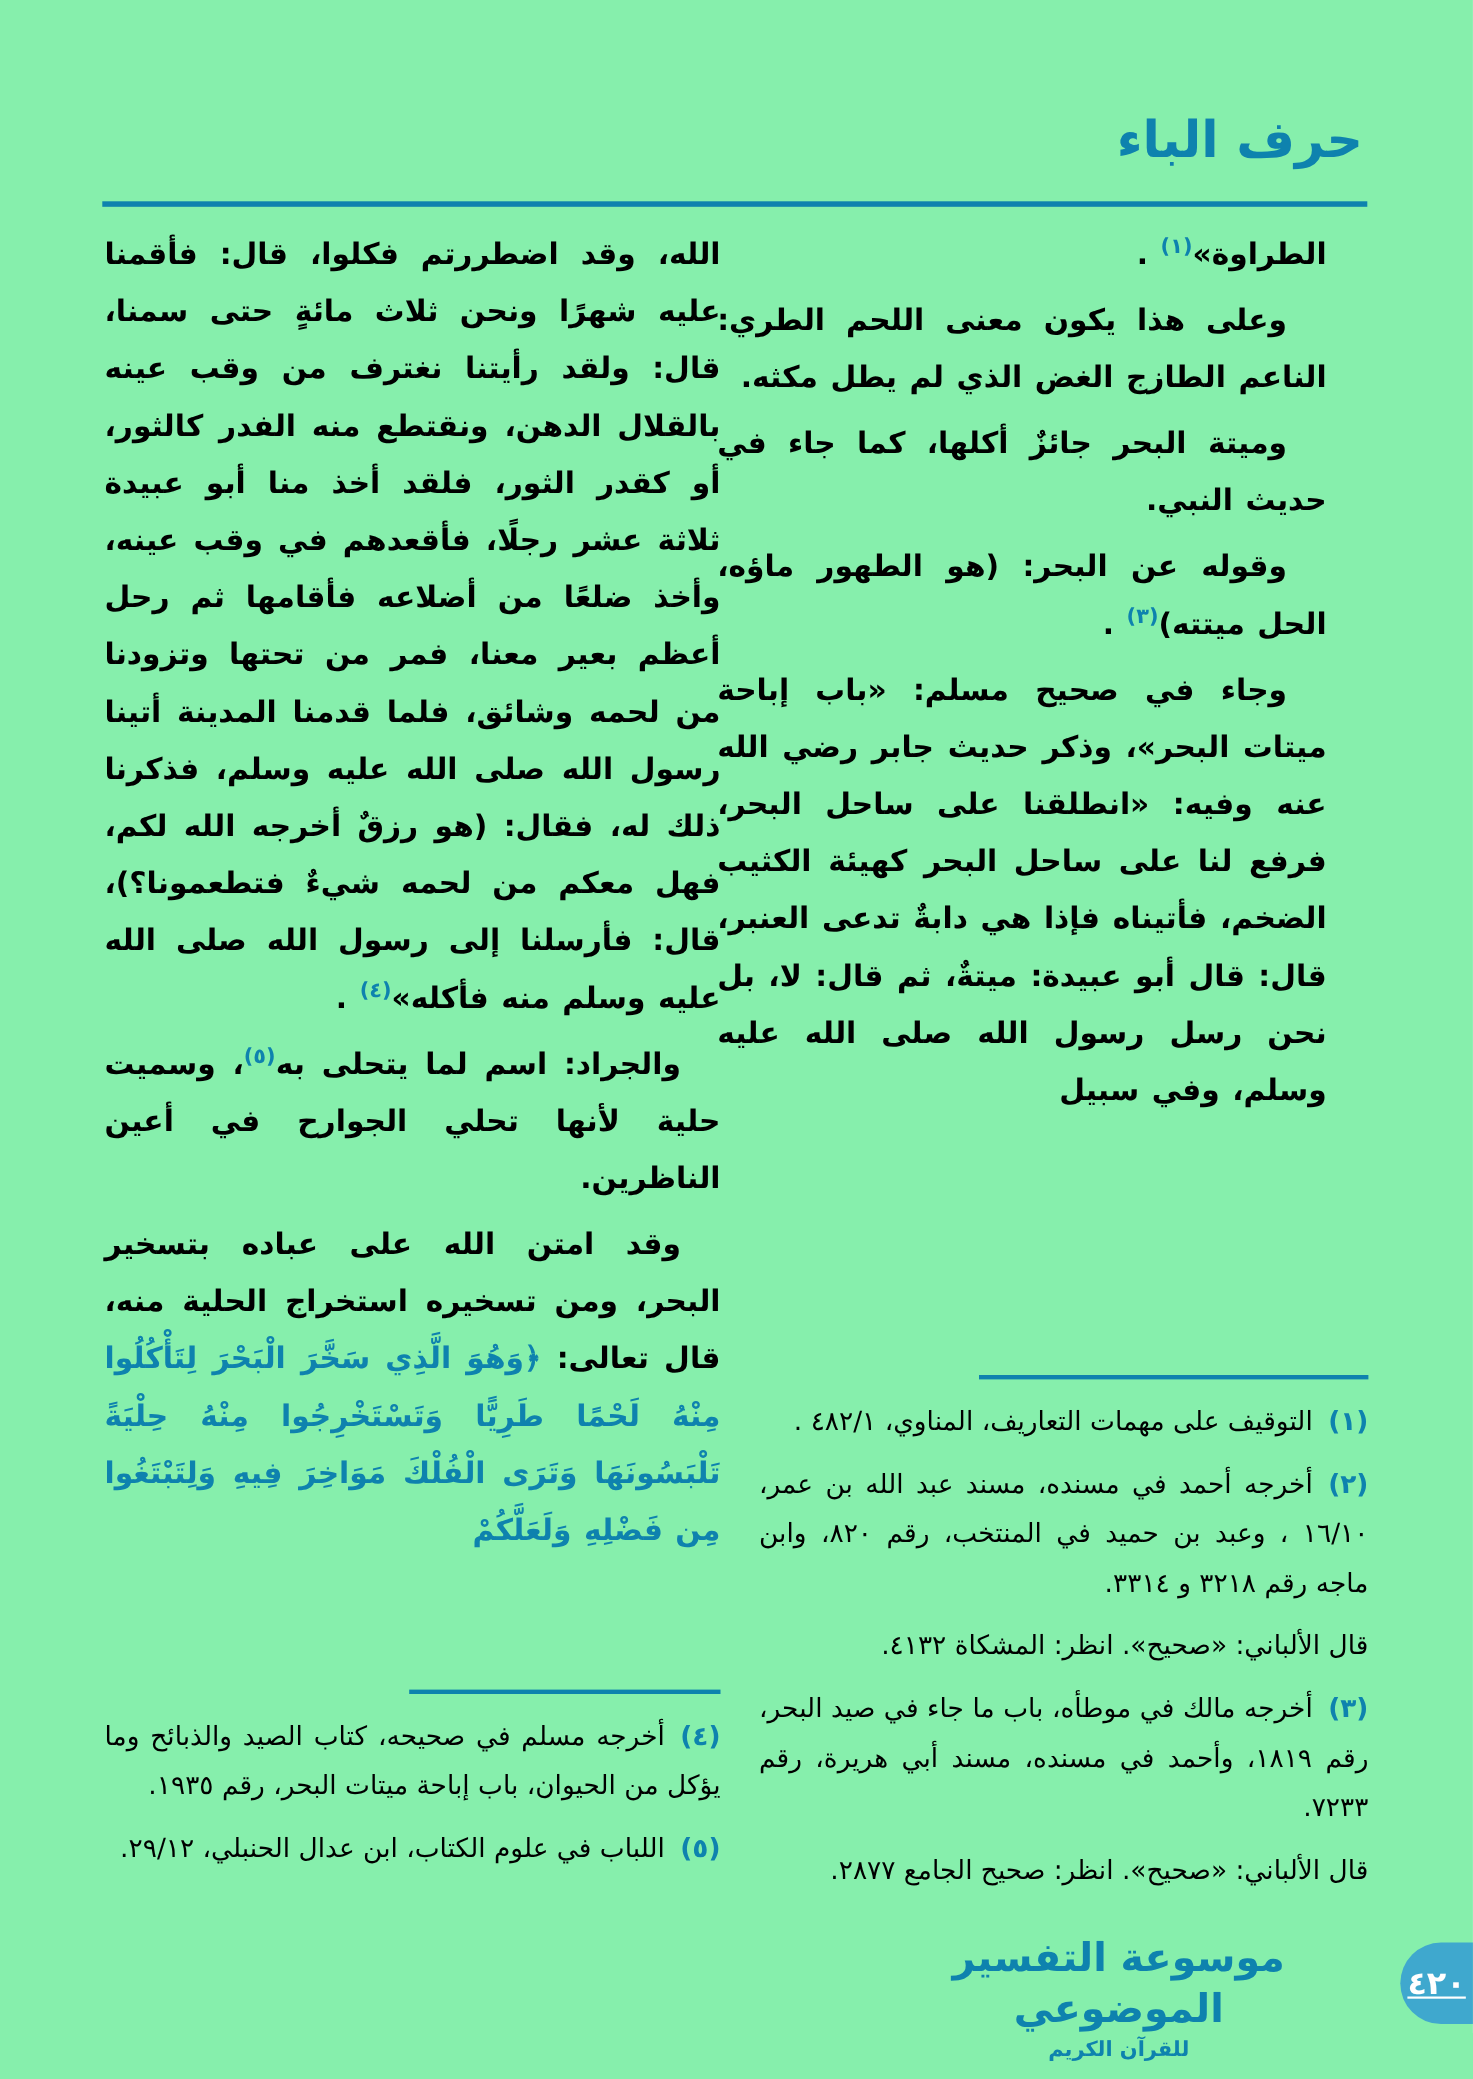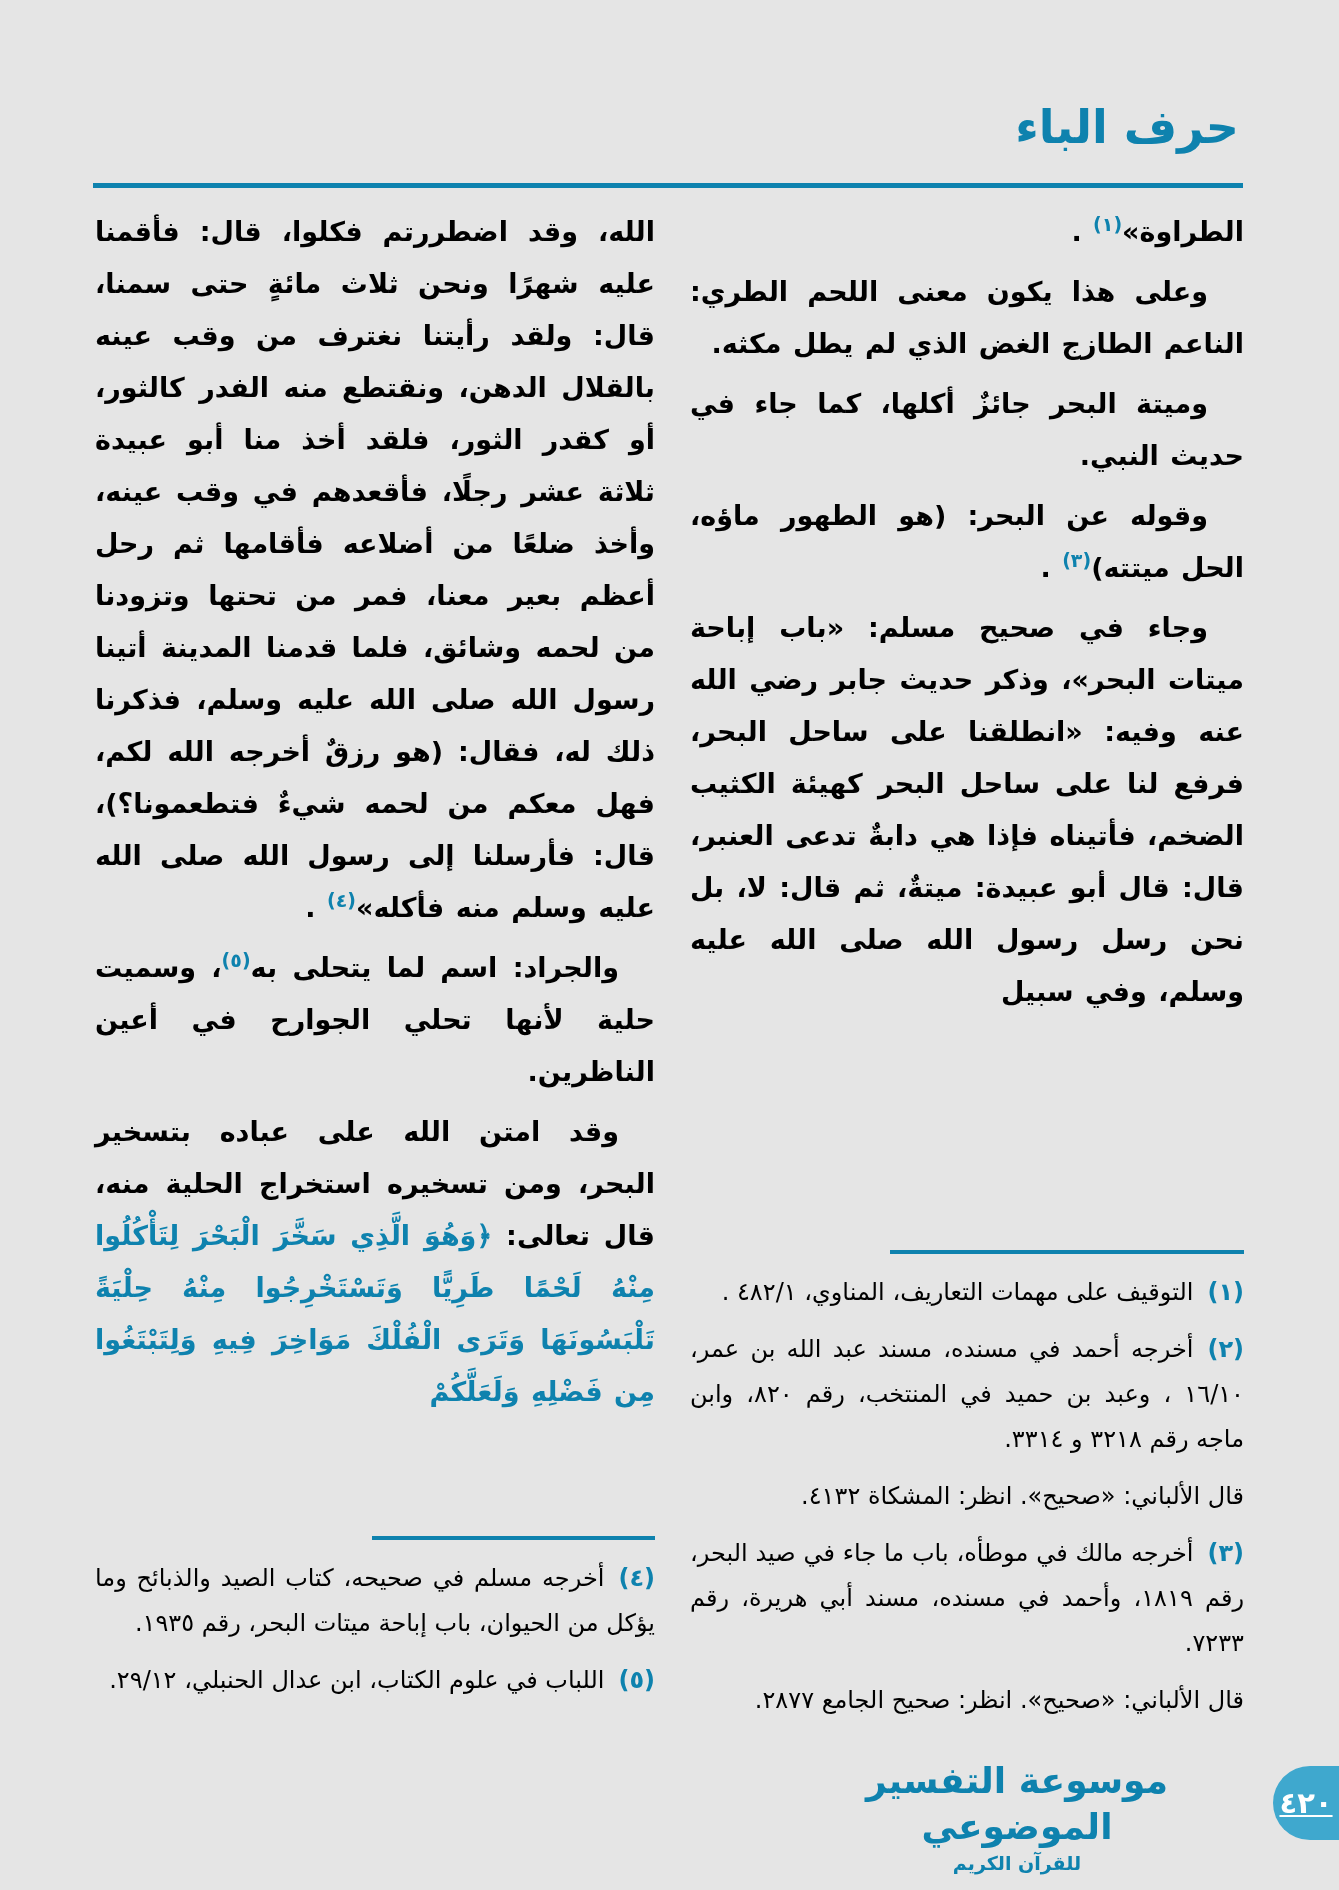--- a/index.html
+++ b/index.html
@@ -1,28 +1,28 @@
 <!DOCTYPE html>
 <html lang="ar" dir="rtl" style="--accent: #0E82AE; --badge: #3FA8CE;"><head>
 <meta charset="utf-8">
 <style>
   html,body{margin:0;padding:0;background:#ffffff;}
   .page{
-    position:relative;width:1339px;height:1890px;background:#e5e5e5;overflow:hidden;
+    position:relative;width:1339px;height:1890px;background:#86efac;overflow:hidden;
     font-family:"DejaVu Sans",sans-serif;direction:rtl;
   }
   .header-title{
     position:absolute;top:100px;right:100px;font-size:46px;font-weight:bold;
     color:var(--accent);line-height:1.2;
   }
   .header-rule{
     position:absolute;top:183px;left:93px;width:1150px;height:5px;background:var(--accent);
   }
   .col{position:absolute;top:206px;direction:rtl;text-align:justify;color:#000;}
-  .col-right{left:690px;width:554px;}
+  .col-right{left:652px;width:554px;}
   .col-left{left:95px;width:560px;}
   .para{margin:0 0 8px 0;font-size:27px;font-weight:bold;line-height:52px;word-spacing:2px;}
   .para.indent{text-indent:36px;}
   .fn-ref{
     color:var(--accent);font-size:19px;font-weight:bold;vertical-align:10px;
     letter-spacing:1px;line-height:0;
   }
   .quran{color:var(--accent);font-weight:bold;}
   .sub-heading{
     margin:16px 0 10px 0;font-size:31px;font-weight:bold;color:var(--accent);

